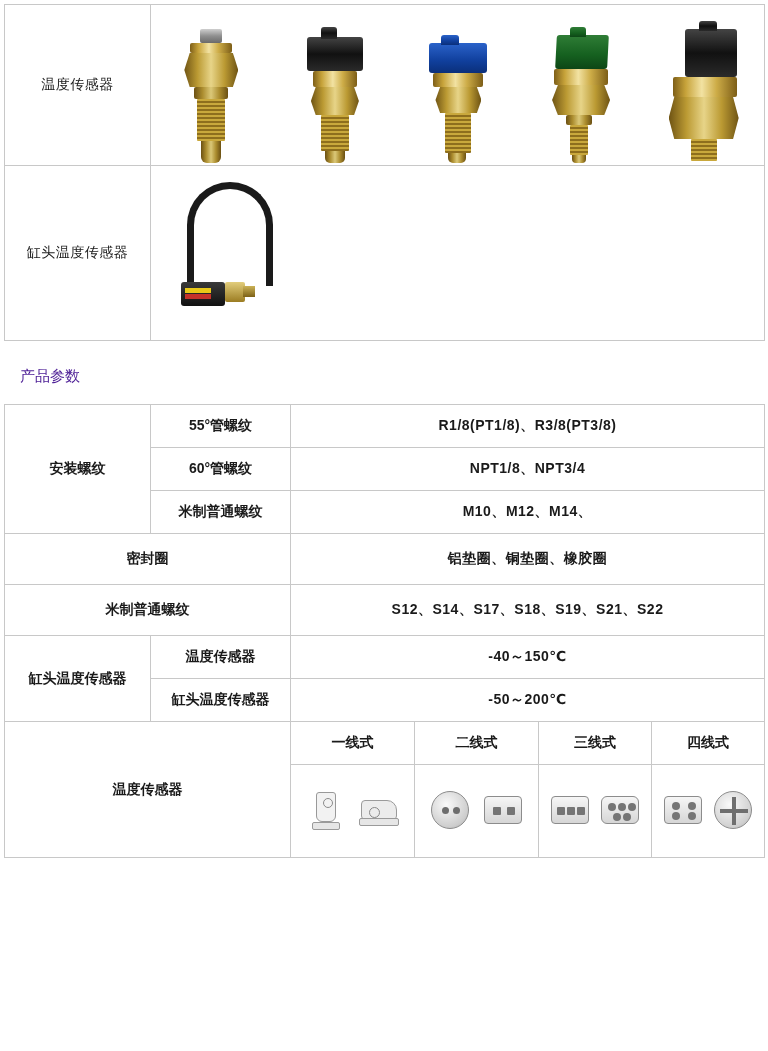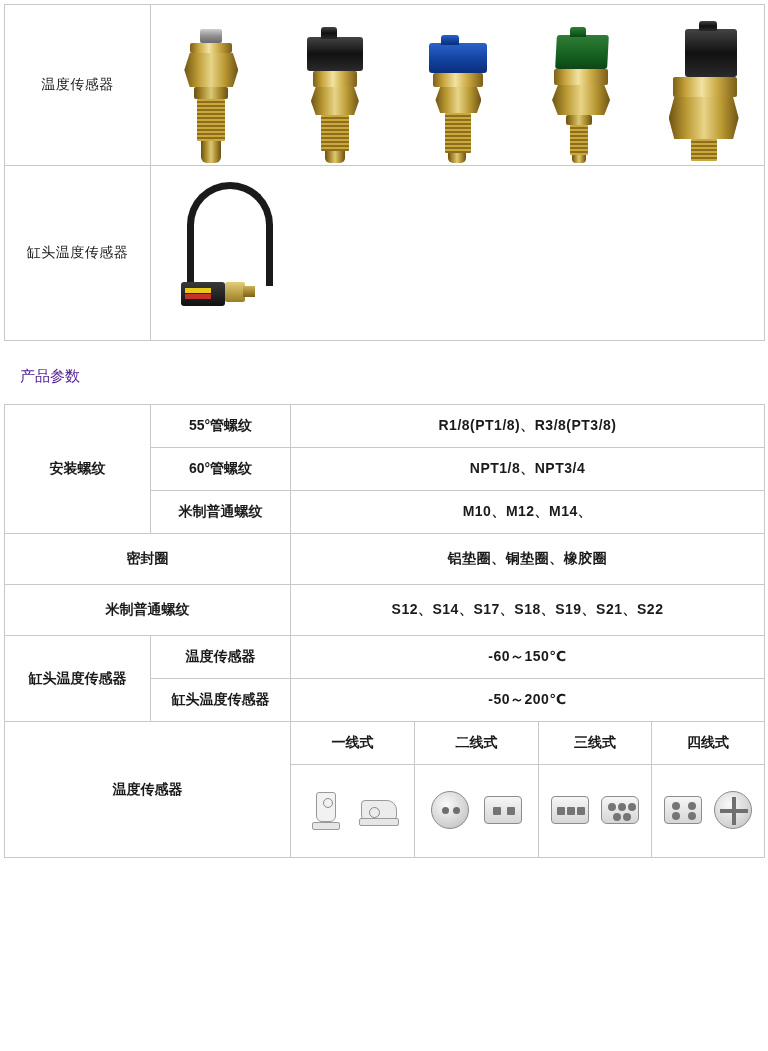--- a/index.html
+++ b/index.html
@@ -353,21 +353,21 @@
       </tr>
 
       <tr>
         <td class="tall" colspan="2">米制普通螺纹</td>
         <td class="tall val" colspan="4">S12、S14、S17、S18、S19、S21、S22</td>
       </tr>
 
       <tr>
         <td rowspan="2">缸头温度传感器</td>
         <td>温度传感器</td>
-        <td class="val" colspan="4">-60～150℃</td>
+        <td class="val" colspan="4">-40～150℃</td>
       </tr>
       <tr>
         <td>缸头温度传感器</td>
         <td class="val" colspan="4">-50～200℃</td>
       </tr>
 
       <tr>
         <td rowspan="2" colspan="2">温度传感器</td>
         <td>一线式</td>
         <td>二线式</td>

